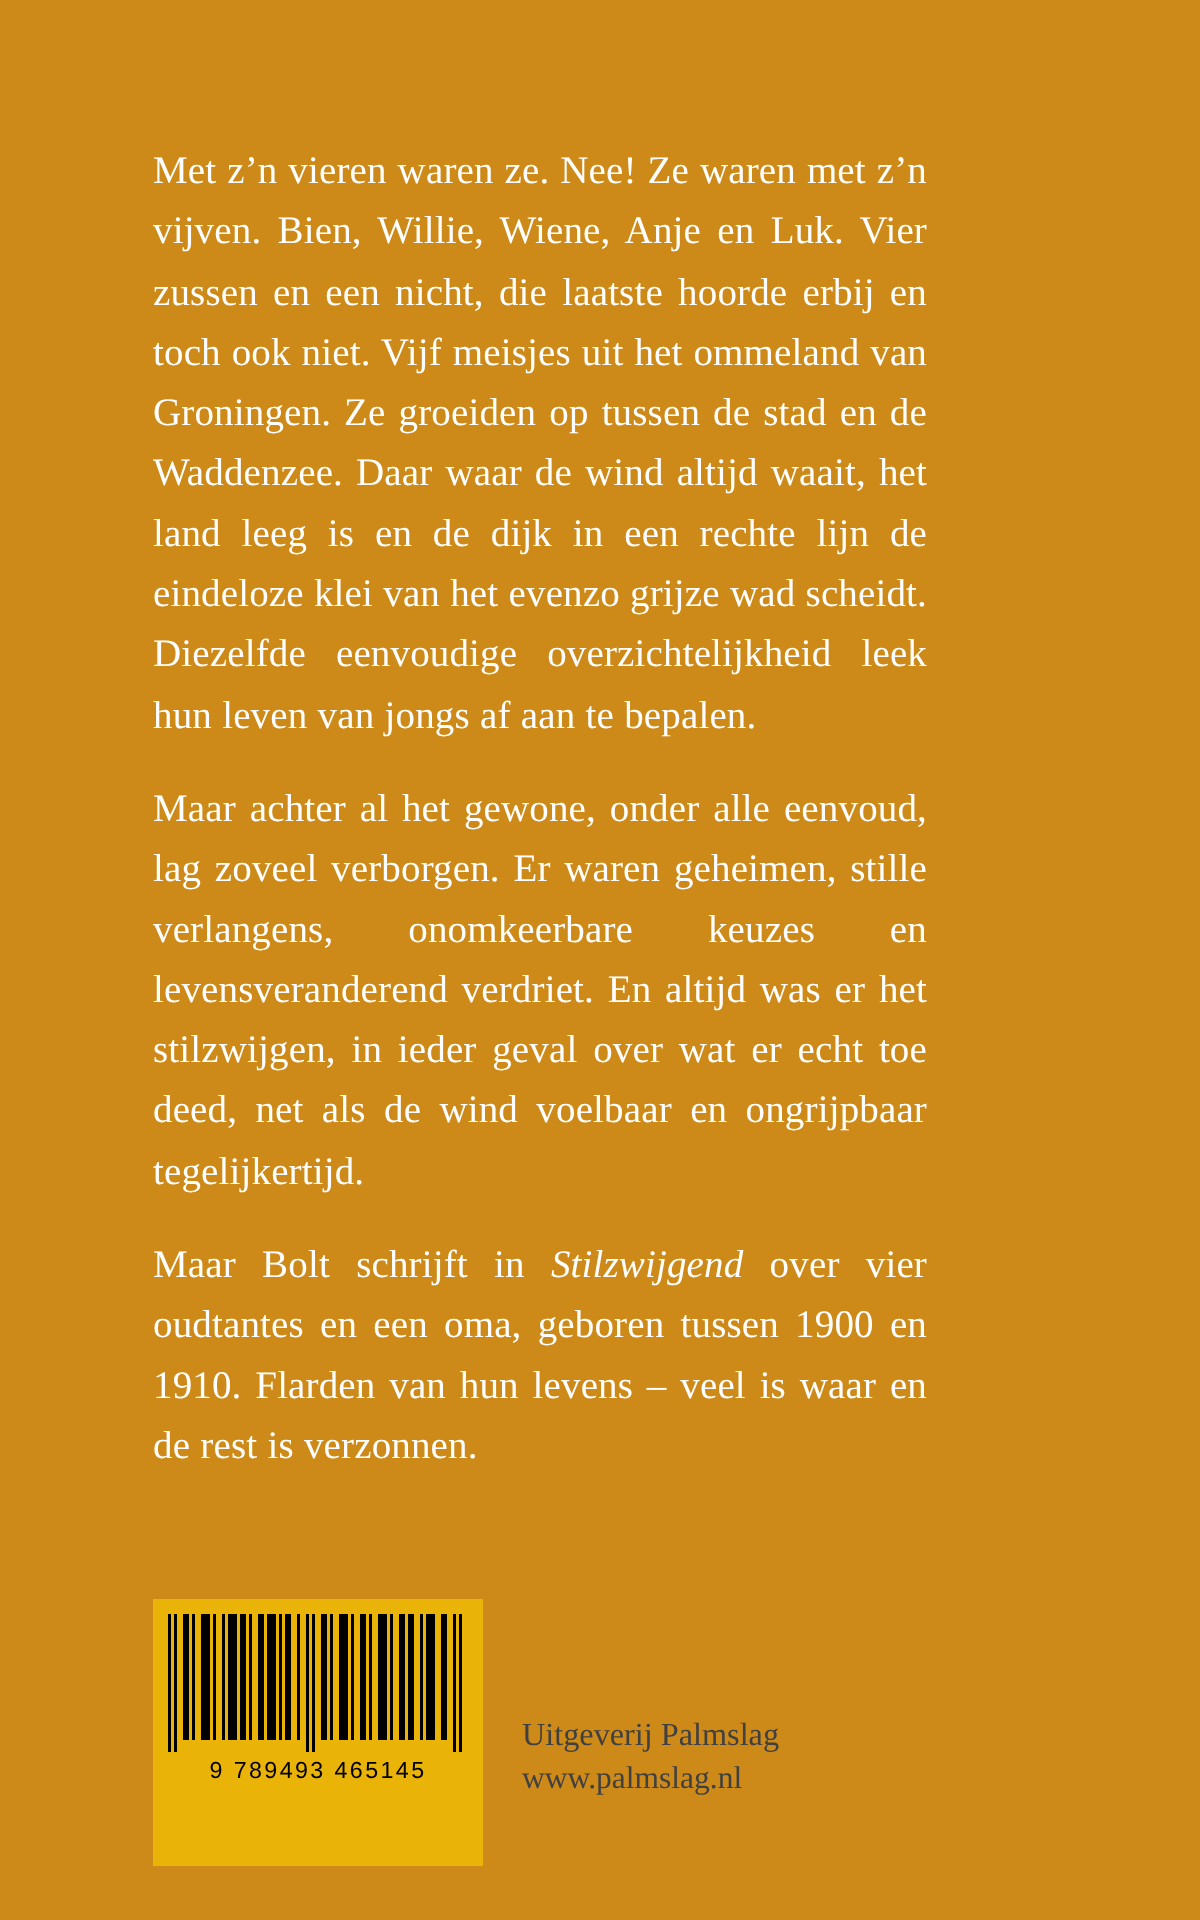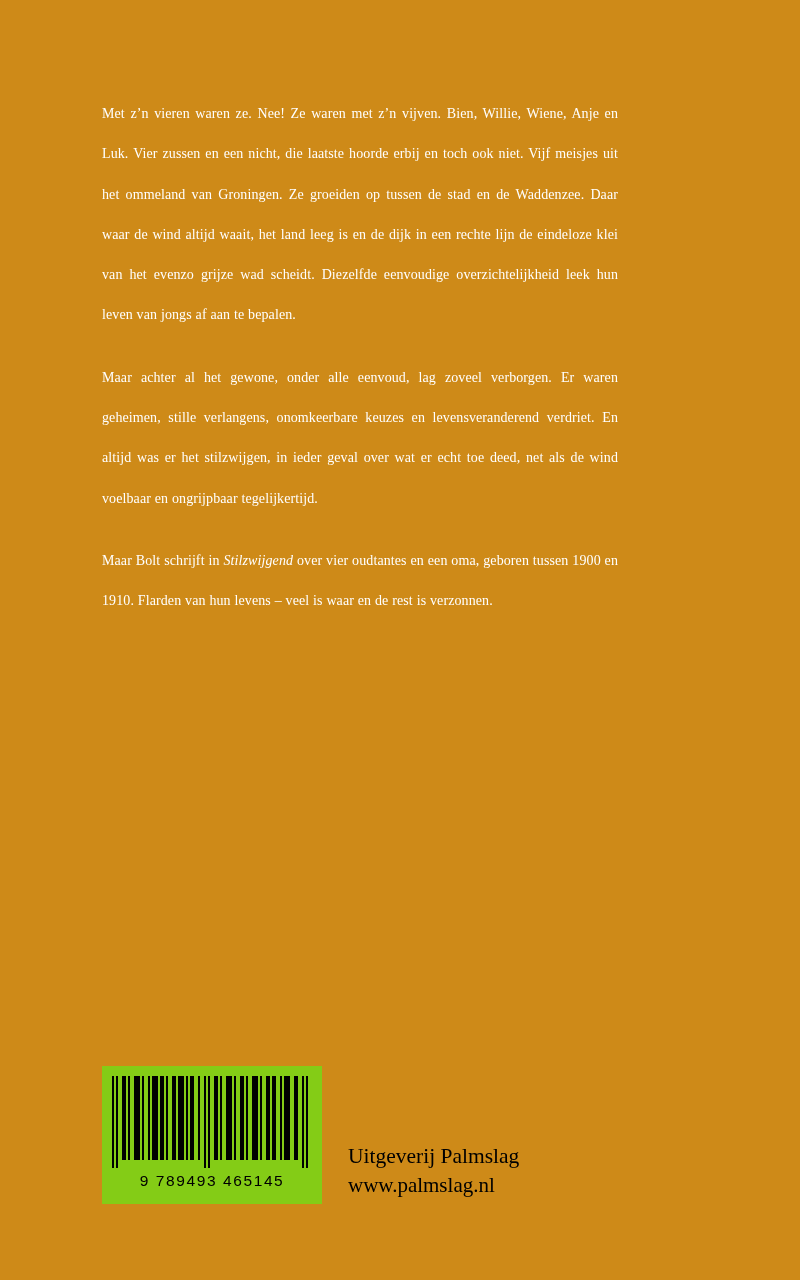--- a/index.html
+++ b/index.html
@@ -20,21 +20,21 @@
     background: #CE8A18;
   }
   .blurb {
     position: absolute;
     left: 102px;
     top: 94px;
     width: 516px;
     color: #FFFFFF;
   }
   .para {
-    font-size: 14px;
+    font-size: 26px;
     line-height: 40.3px;
     text-align: justify;
     text-justify: inter-word;
     margin: 0 0 22px 0;
     letter-spacing: 0.1px;
     word-spacing: 0.2px;
   }
   .para:last-child {
     margin-bottom: 0;
   }
@@ -46,22 +46,22 @@
     left: 102px;
     bottom: 74px;
     width: 600px;
     height: 140px;
   }
   .barcode-box {
     position: absolute;
     left: 0;
     top: 0;
     width: 220px;
-    height: 138px;
-    background: #84cc16;
+    height: 178px;
+    background: #eab308;
     box-sizing: border-box;
     padding: 10px 10px 12px 10px;
   }
   .bars {
     width: 200px;
     height: 92px;
     display: block;
   }
   .barcode-digits {
     font-family: "Liberation Sans", sans-serif;
@@ -69,21 +69,21 @@
     color: #000000;
     text-align: center;
     letter-spacing: 1.6px;
     margin-top: 4px;
     white-space: nowrap;
   }
   .publisher {
     position: absolute;
     left: 246px;
     bottom: 6px;
-    color: #000000;
+    color: #404040;
     line-height: 29px;
   }
   .publisher-name {
     font-size: 21.5px;
     display: block;
   }
   .publisher-url {
     font-size: 21px;
     display: block;
   }

